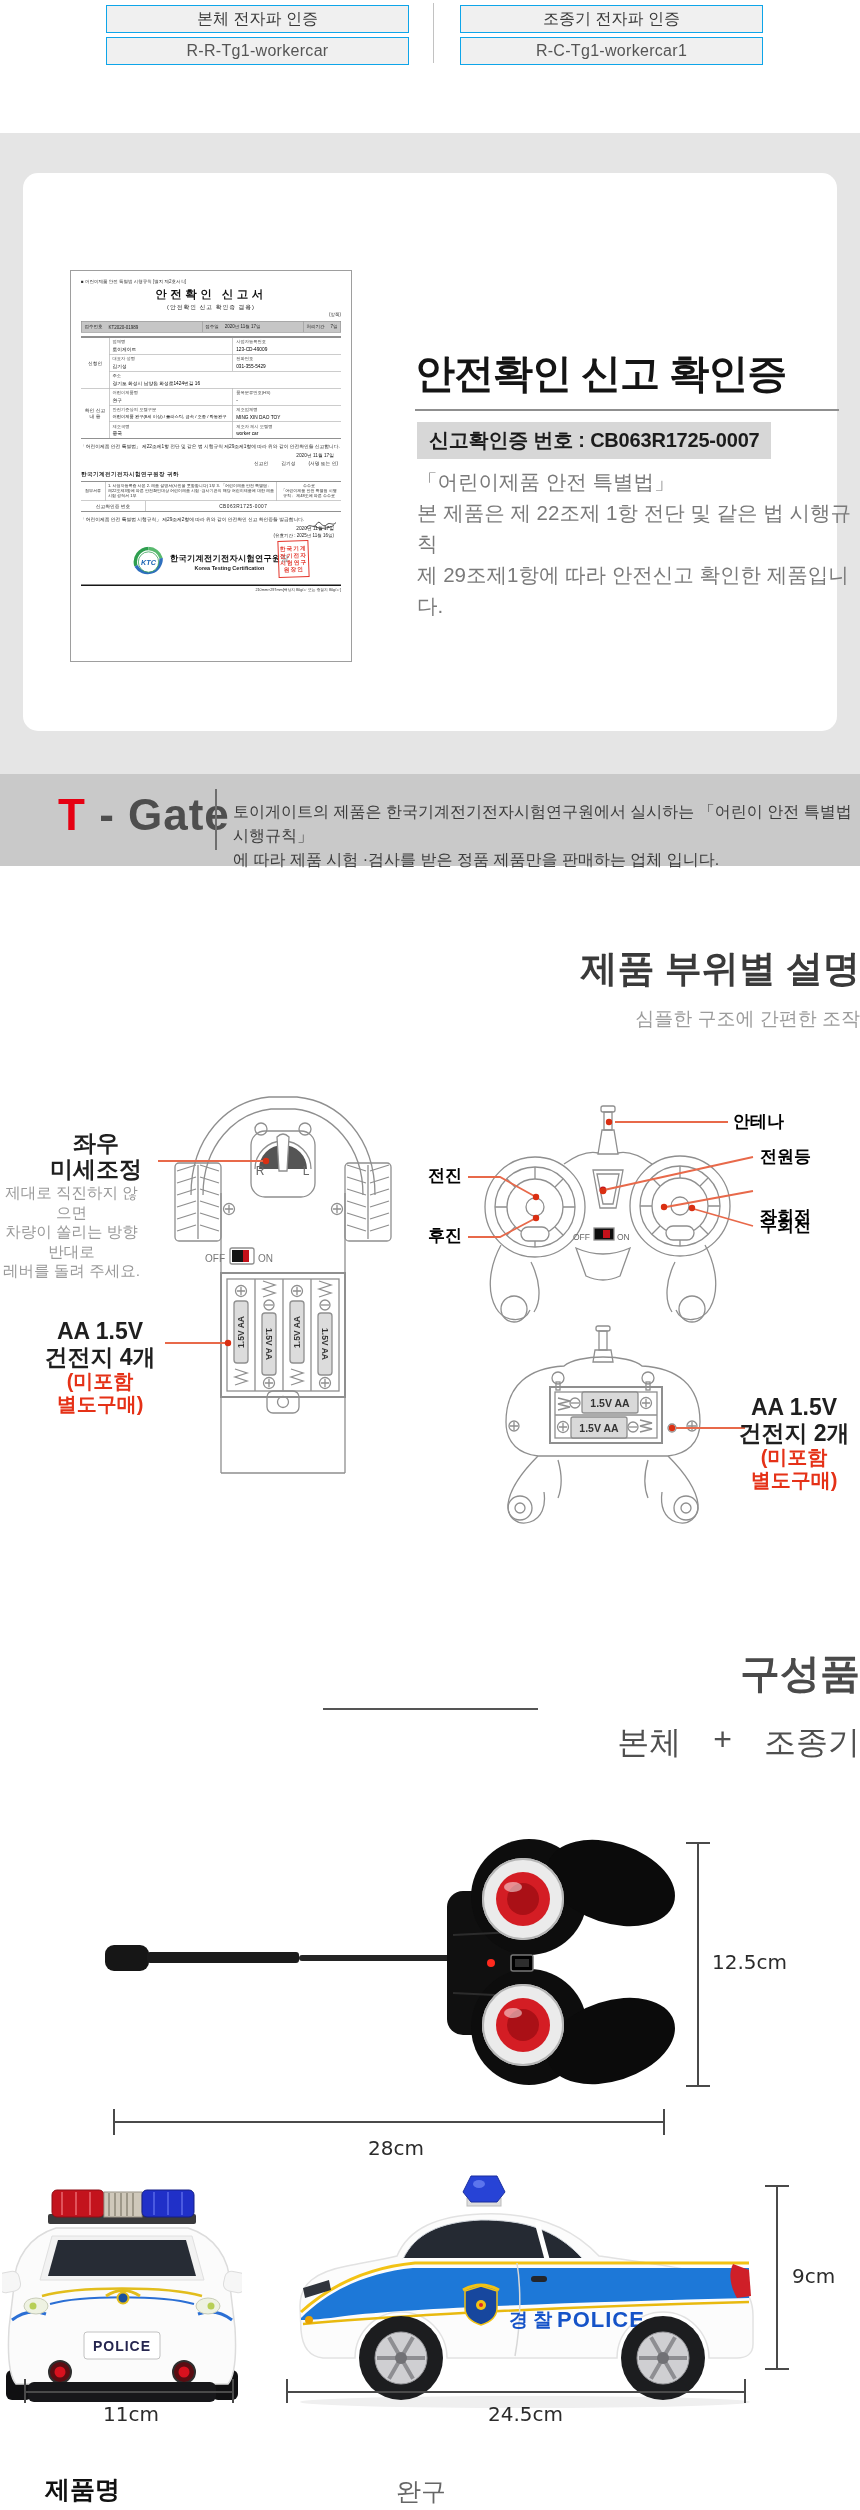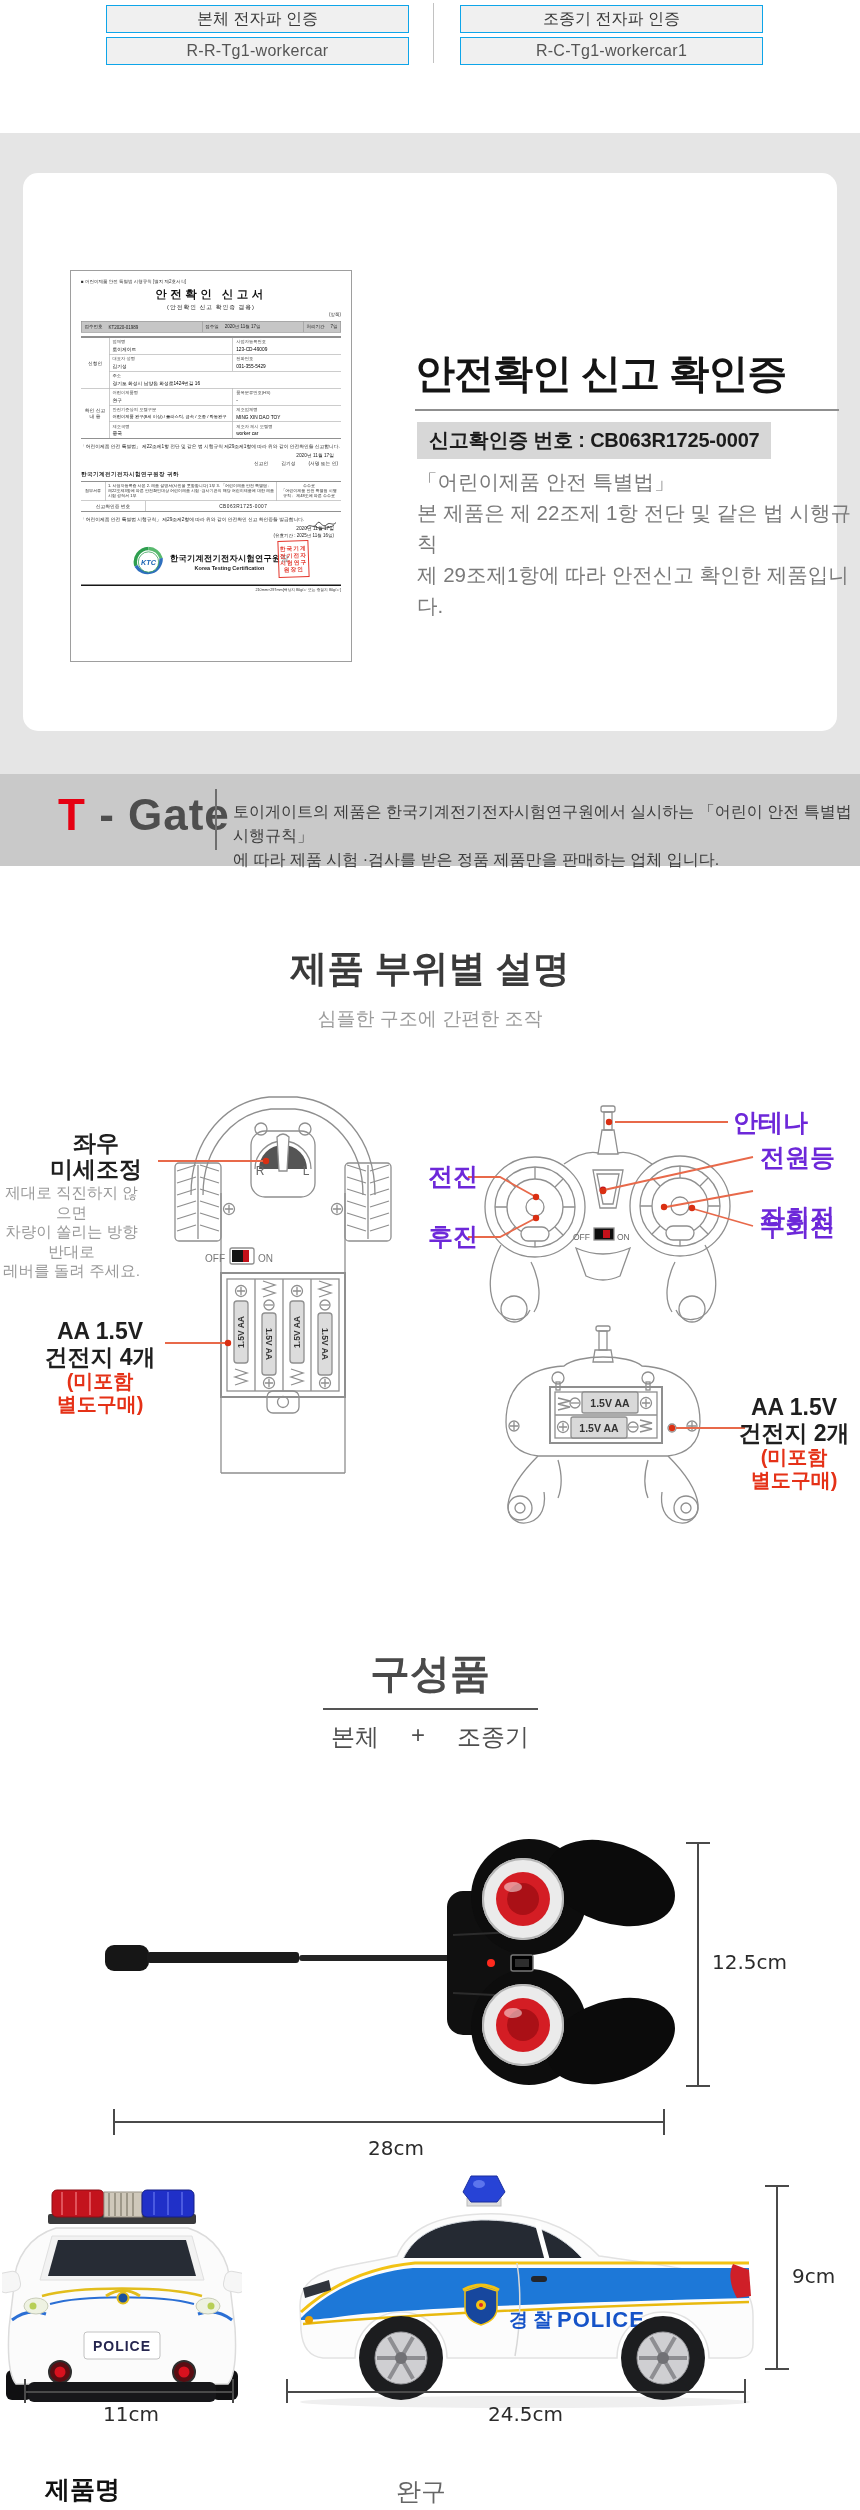--- a/index.html
+++ b/index.html
@@ -65,23 +65,23 @@
   .c-rule{border-top:3px solid #161616;margin-top:14px;}
   .c-foot{font-size:7.5px;text-align:right;margin-top:3px;color:#333;}
   .c-sign{position:absolute;right:28px;top:497px;}
   
   .tgate{position:absolute;left:0;top:774px;width:860px;height:92px;background:#c9c9c9;}
   .tg-brand{position:absolute;left:58px;top:790px;font-size:44px;font-weight:800;color:#4e4e4e;letter-spacing:1px;}
   .tg-brand .t{color:#e60012;}
   .tg-div{position:absolute;left:215px;top:789px;width:2px;height:61px;background:#6f6f6f;}
   .tg-desc{position:absolute;left:233px;top:800px;font-size:16px;line-height:24px;color:#3c3c3c;}
   
-  .sec-title{position:absolute;left:0;width:860px;text-align:center;font-weight:700;color:#3a3a3a;}
-  
-  .dlabel{position:absolute;font-weight:700;color:#6d28d9;font-size:25px;line-height:26px;}
+  .sec-title{position:absolute;left:0;width:860px;text-align:right;font-weight:700;color:#3a3a3a;}
+  
+  .dlabel{position:absolute;font-weight:700;color:#000000;font-size:17px;line-height:26px;}
   .dblock{position:absolute;font-weight:700;color:#1f1f1f;text-align:center;}
   .dblock .l1{font-size:23px;line-height:26px;}
   .dblock .red{font-size:20px;line-height:23px;color:#e53117;}
   .ddesc{position:absolute;font-size:15.5px;line-height:19.5px;color:#9a9a9a;text-align:center;}
   
   .dim{position:absolute;background:#4a4a4a;}
   .dim-label{position:absolute;font-size:20px;color:#2b2b2b;font-family:"DejaVu Sans",sans-serif;}
   
   .f-label{position:absolute;left:45px;top:2473px;font-size:25px;font-weight:700;color:#111;}
   .f-value{position:absolute;left:396px;top:2475px;font-size:25px;color:#666;}
@@ -459,21 +459,21 @@
   <div class="dlabel" style="left:760px;top:1213px;">우회전</div>
   <div class="dblock" style="left:732px;top:1394px;width:124px;">
     <div class="l1">AA 1.5V</div>
     <div class="l1">건전지 2개</div>
     <div class="red">(미포함</div>
     <div class="red">별도구매)</div>
   </div>
 
   <div class="sec-title" style="top:1646px;font-size:40px;font-weight:800;color:#4a4a4a;">구성품</div>
   <div class="abs" style="left:323px;top:1708px;width:215px;height:2px;background:#555;"></div>
-  <div class="abs" style="left:0;top:1721px;width:860px;display:flex;justify-content:center;column-gap:32px;font-size:24px;color:#4f4f4f;">
+  <div class="abs" style="left:0;top:1721px;width:860px;display:flex;justify-content:flex-end;column-gap:32px;font-size:32px;color:#4f4f4f;">
     <span>본체</span>
     <span>+</span>
     <span>조종기</span>
   </div>
 
   <svg class="abs" style="left:95px;top:1835px;" width="580" height="255" viewBox="0 0 580 255">
     <rect x="10" y="110" width="44" height="26" rx="9" fill="#161616"></rect>
     <rect x="52" y="117" width="152" height="11" rx="3" fill="#1b1b1b"></rect>
     <rect x="204" y="120" width="158" height="6" rx="3" fill="#242424"></rect>
     <rect x="352" y="56" width="86" height="144" rx="16" fill="#101010"></rect>

